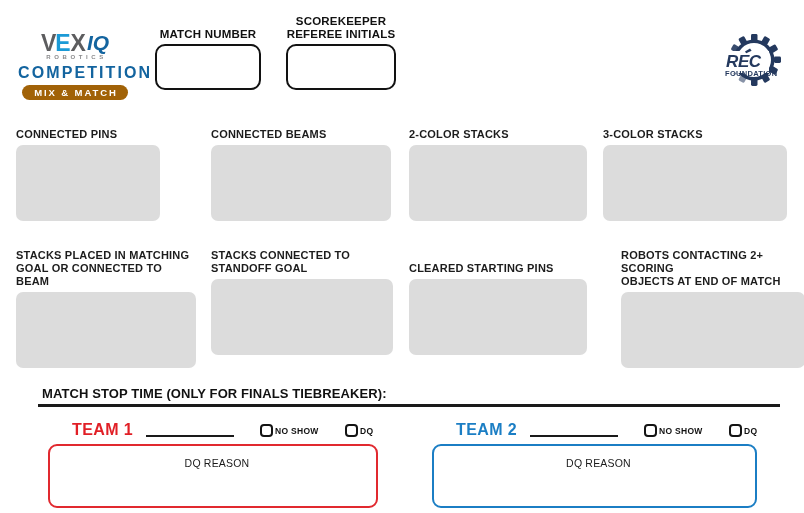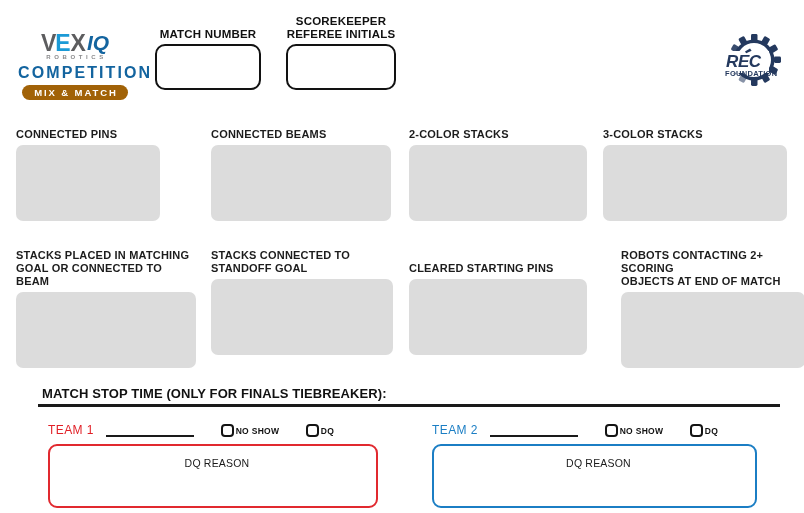--- a/index.html
+++ b/index.html
@@ -191,24 +191,25 @@
   .team-block { position: absolute; }
   #team1-block { left: 48px; top: 420px; width: 330px; }
   #team2-block { left: 432px; top: 420px; width: 325px; }
 
   .team-row {
     position: relative;
     height: 20px;
     white-space: nowrap;
   }
   .team-name {
-    font-size: 12px;
-    font-weight: normal;
+    font-size: 16px;
+    font-weight: bold;
     letter-spacing: 0.4px;
     vertical-align: middle;
+    margin-left: 24px;
   }
   .team-name.red  { color: #e11f26; }
   .team-name.blue { color: #1b7ec4; }
   .team-blank {
     display: inline-block;
     width: 88px;
     height: 12px;
     border-bottom: 2px solid #1a1a1a;
     margin-left: 8px;
     vertical-align: middle;

